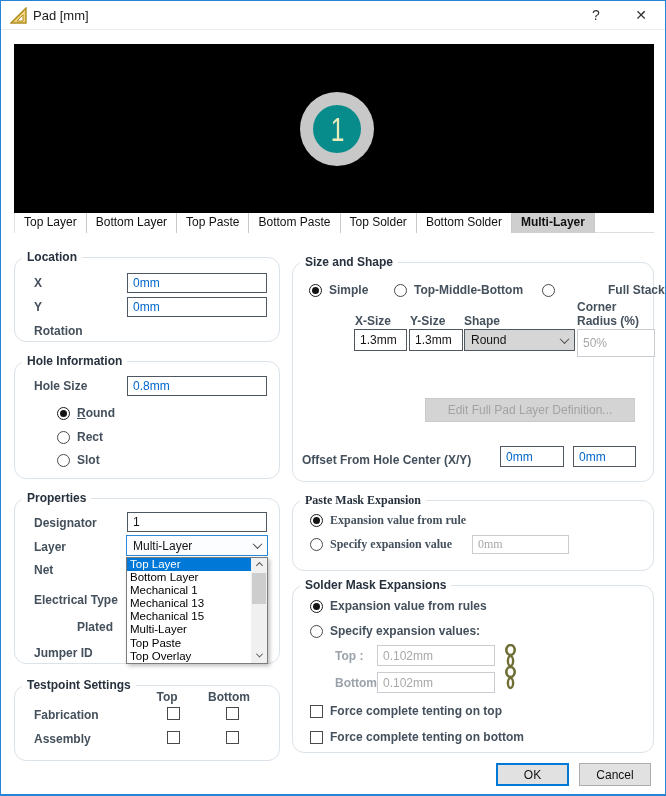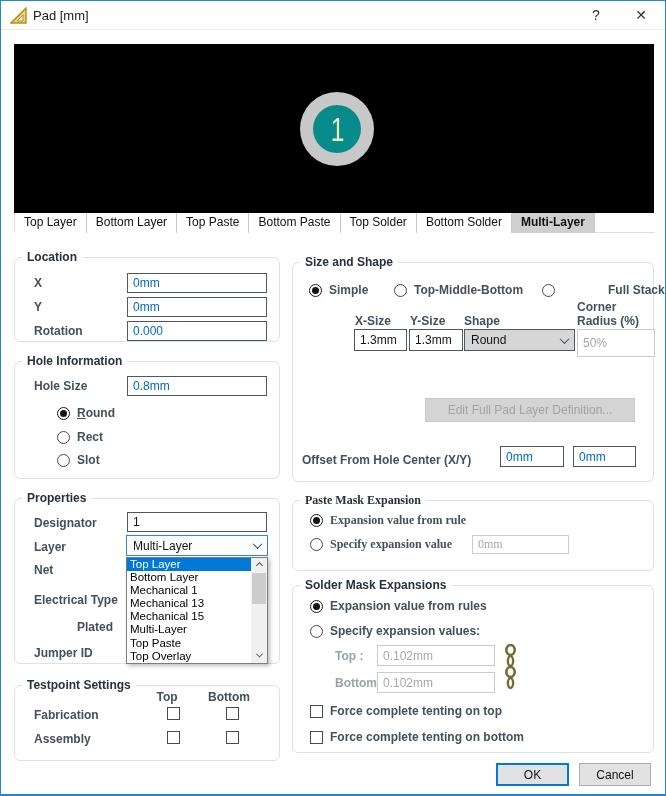--- a/index.html
+++ b/index.html
@@ -25,21 +25,21 @@
   .pad-num { font-size:34px; font-weight:400; color:#eaedbb; transform:scaleX(.72); }
 
   
   .tabbar { position:absolute; left:13px; top:212px; width:640px; height:20px; display:flex; border-bottom:1px solid #dedede; }
   .tab { height:20px; line-height:19px; padding:0 9px; font-size:12px; color:#111; background:#fff;
          border-right:1px solid #c9c9c9; white-space:nowrap; cursor:default; }
   .tab:first-child { border-left:1px solid #e3e3e3; }
   .tab.selected { background:#cfcfcf; font-weight:bold; }
 
   
-  .group { position:absolute; border:1px solid #dbe2e8; border-radius:6px; background:#fff; }
+  .group { position:absolute; border:1px solid #dbe2e8; border-radius:12px; background:#fff; }
   .gtitle { position:absolute; top:-8px; left:7px; background:#fff; padding:0 5px; font-size:12px; font-weight:bold; color:#27313d; white-space:nowrap; }
 
   .lbl { position:absolute; font-size:12px; font-weight:bold; color:#44505c; white-space:nowrap; }
   .acc::first-letter { text-decoration:underline; }
 
   .tb { position:absolute; border:1px solid #4f5860; background:#fff; color:#0066cc; font-size:12px;
         padding:0 5px; font-family:inherit; outline:none; }
   .tb.dark { color:#141414; }
   .tb.dis { border-color:#c9cdd1; color:#a8a8a8; }
 
@@ -106,21 +106,20 @@
     <div class="tab selected">Multi-Layer</div>
   </div>
 
   <div class="group" style="left:13px; top:256px; width:266px; height:85px;">
     <span class="gtitle">Location</span>
     <span class="lbl" style="left:19px; top:18px;">X</span>
     <input class="tb" style="left: 112px; top: 15px; width: 140px; height: 20px;" value="0mm">
     <span class="lbl" style="left:19px; top:42px;">Y</span>
     <input class="tb" style="left: 112px; top: 39px; width: 140px; height: 20px;" value="0mm">
     <span class="lbl" style="left:19px; top:66px;">Rotation</span>
-    <input class="tb" style="left: 112px; top: 63px; width: 140px; height: 20px;" value="0.000">
   </div>
 
   <div class="group" style="left:13px; top:360px; width:266px; height:118px;">
     <span class="gtitle">Hole Information</span>
     <span class="lbl" style="left:19px; top:17px;">Hole Size</span>
     <input class="tb" style="left: 112px; top: 14px; width: 140px; height: 20px;" value="0.8mm">
     <span class="radio checked" style="left:42px; top:45px;"></span>
     <span class="lbl acc" style="left:62px; top:44px; display:inline-block;">Round</span>
     <span class="radio" style="left:42px; top:69px;"></span>
     <span class="lbl" style="left:62px; top:68px;">Rect</span>

